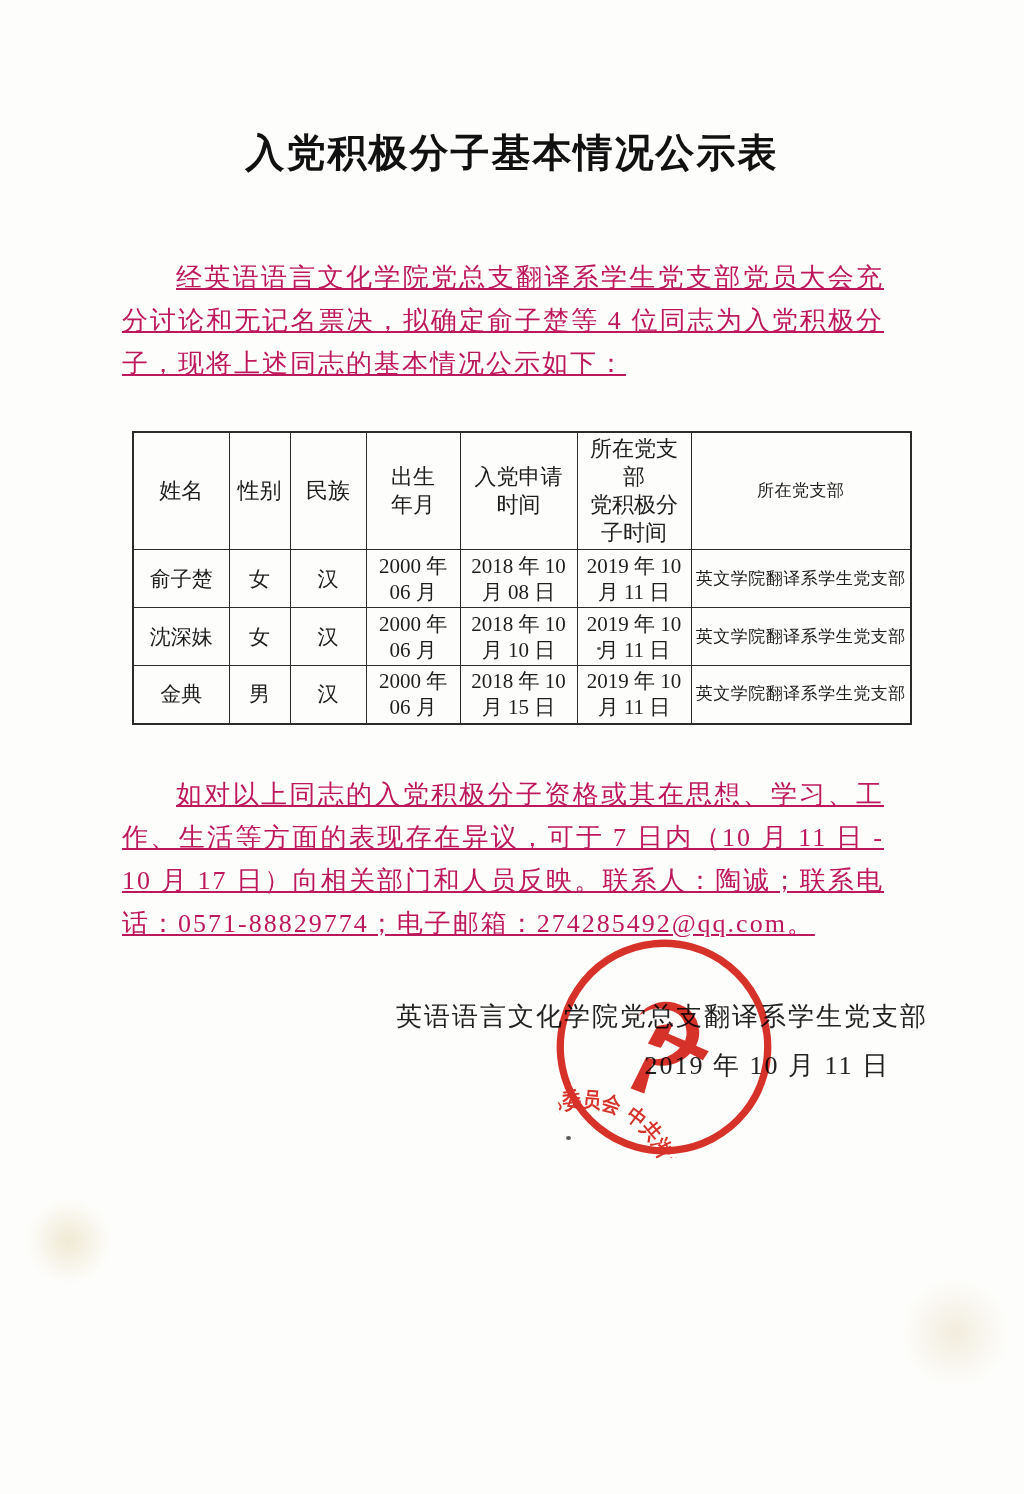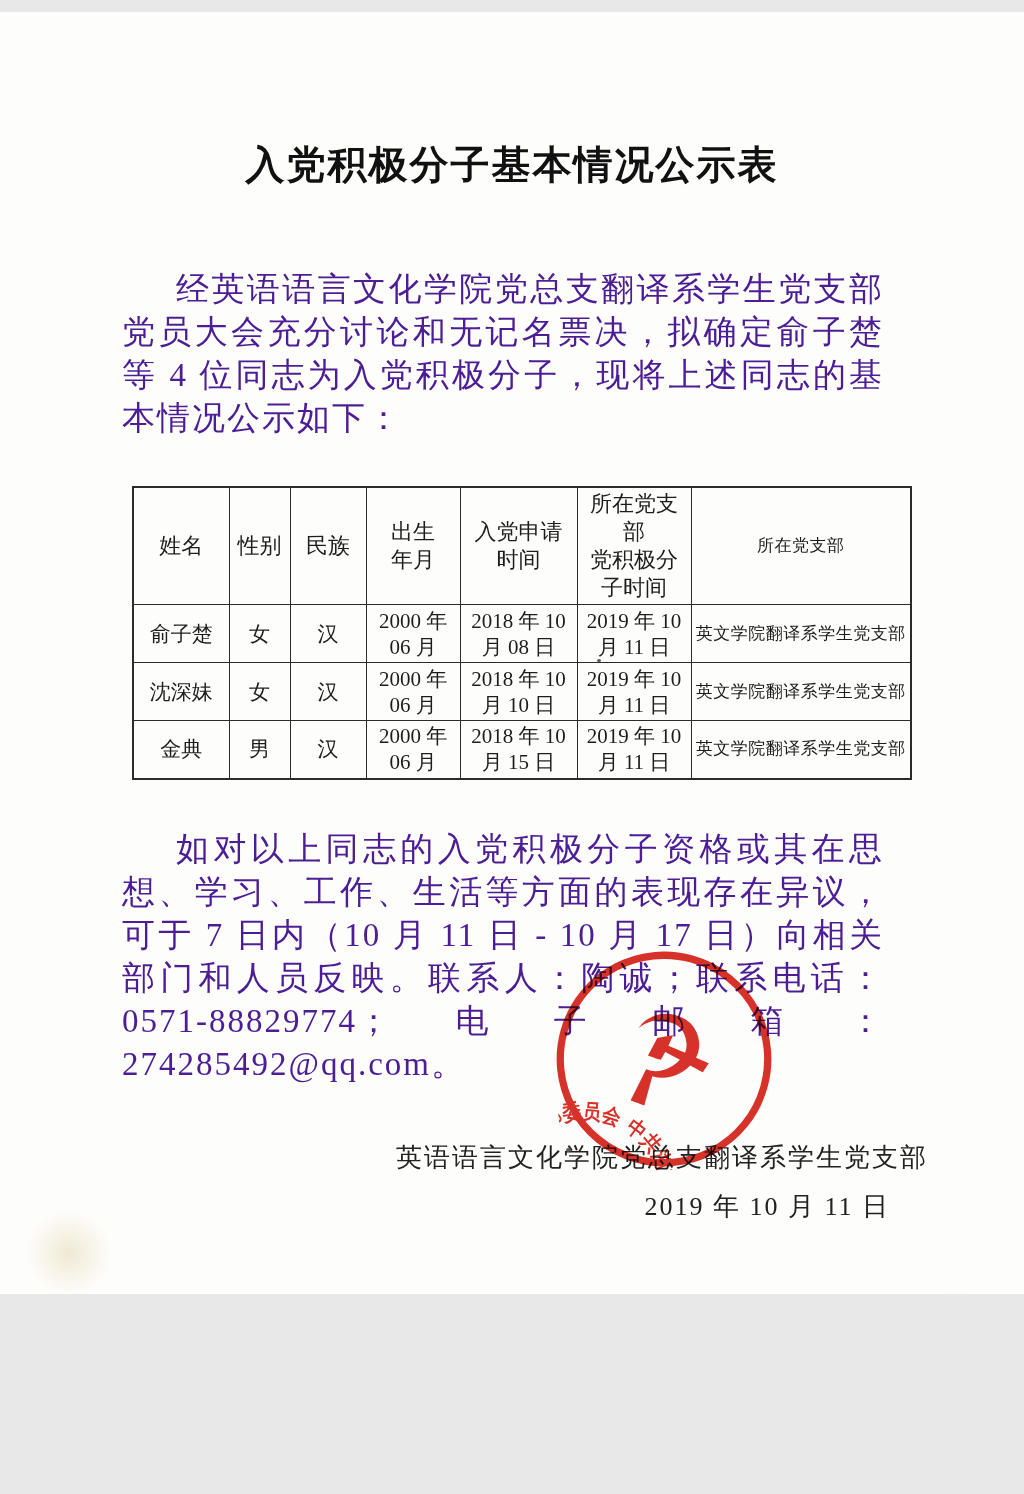--- a/index.html
+++ b/index.html
@@ -1,44 +1,45 @@
 <!DOCTYPE html>
 <html><head>
 <meta charset="utf-8">
 <style>
   * { margin: 0; padding: 0; box-sizing: border-box; }
   html, body { background: #e8e8e8; }
   .page {
     position: relative;
     width: 1024px;
-    height: 1282px;
-    margin: 12px auto;
+    height: 1494px;
+    margin: 0 auto;
     background: #fdfdfb;
     overflow: hidden;
     color: #1f1f1f;
     font-family: "Liberation Serif", serif;
   }
   .doc-title {
     margin-top: 126px;
     text-align: center;
     font-family: "Liberation Sans", sans-serif;
     font-weight: 800;
     font-size: 39px;
     letter-spacing: 2px;
     color: #111;
   }
   .body-text {
     margin-left: 122px;
     margin-right: 140px;
-    font-size: 33px;
+    font-size: 26px;
     line-height: 43px;
     letter-spacing: 2px;
     text-align: justify;
     text-indent: 54px;
-    color: #4c1d95;
+    color: #be185d;
+    text-decoration: underline;
   }
   .para-intro { margin-top: 76px; }
   .para-notice { margin-top: 48px; }
   .roster-table {
     margin: 46px 0 0 132px;
     width: 778px;
     border-collapse: collapse;
     border: 2.5px solid #2b2b2b;
     table-layout: fixed;
   }

